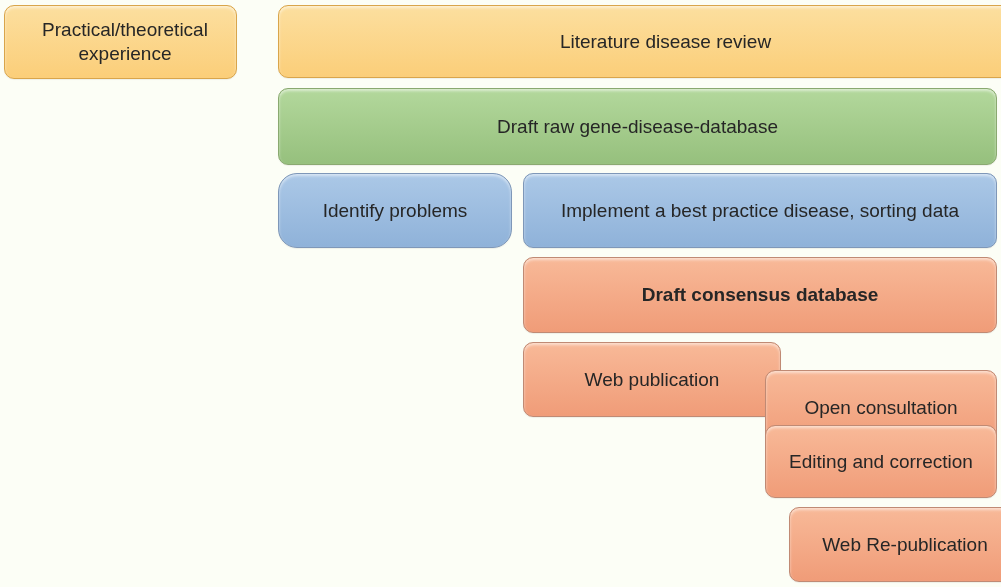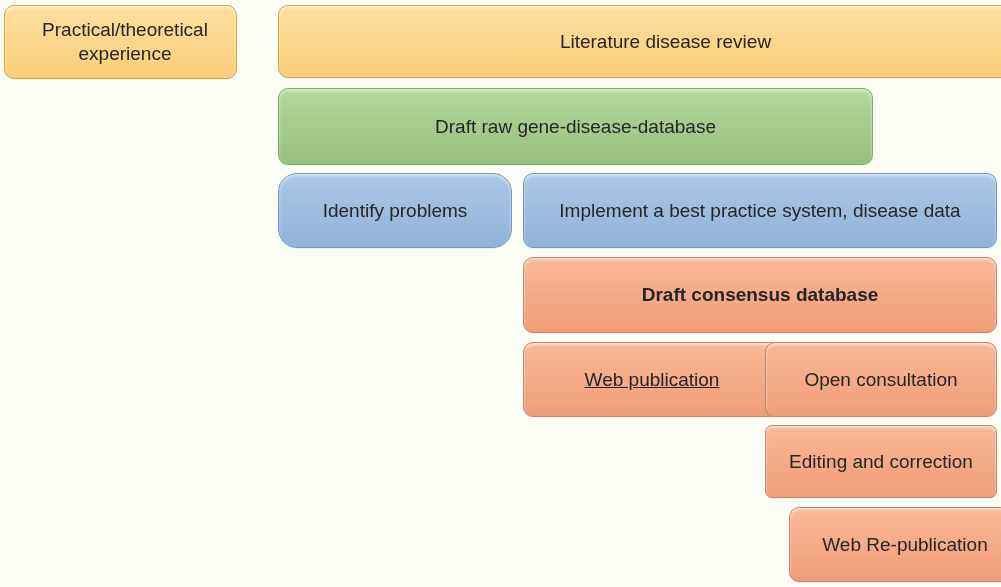--- a/index.html
+++ b/index.html
@@ -21,43 +21,43 @@
     text-align: center;
     font-size: 19px;
     line-height: 1.25;
     color: #262626;
     padding: 4px 12px;
     box-shadow: inset 0 2px 3px rgba(255,255,255,0.55), 0 1px 1px rgba(0,0,0,0.06);
   }
   
   #b-practical    { left: 4px;   top: 5px;   width: 233px; height: 74px; padding-left: 21px; }
   #b-literature   { left: 278px; top: 5px;   width: 775px; height: 73px; }
-  #b-draftraw     { left: 278px; top: 88px;  width: 595px; height: 77px; }
+  #b-draftraw     { left: 278px; top: 88px;  width: 719px; height: 77px; }
   #b-identify     { left: 278px; top: 173px; width: 234px; height: 75px; border-radius: 19px; }
   #b-implement    { left: 523px; top: 173px; width: 474px; height: 75px; }
   #b-consensus    { left: 523px; top: 257px; width: 474px; height: 76px; }
-  #b-webpub       { left: 523px; top: 342px; width: 258px; height: 75px; text-decoration: underline; }
+  #b-webpub       { left: 523px; top: 342px; width: 258px; height: 75px; }
   #b-openconsult  { left: 765px; top: 342px; width: 232px; height: 75px; }
   #b-editing      { left: 765px; top: 425px; width: 232px; height: 73px; }
   #b-webrepub     { left: 765px; top: 507px; width: 232px; height: 75px; }
 </style>
 </head>
 <body style="background: rgb(252, 254, 246);">
 
 <div id="b-practical" class="box" style="background: linear-gradient(rgb(252, 223, 159), rgb(251, 206, 121)); border-color: rgb(217, 165, 75); color: rgb(38, 38, 38);">Practical/theoretical experience</div>
 
 <div id="b-literature" class="box" style="background: linear-gradient(rgb(252, 223, 159), rgb(251, 206, 121)); border-color: rgb(217, 165, 75); color: rgb(38, 38, 38);">Literature disease review</div>
 
 <div id="b-draftraw" class="box" style="background: linear-gradient(rgb(179, 216, 156), rgb(150, 192, 125)); border-color: rgb(138, 169, 112); color: rgb(38, 38, 38);">Draft raw gene-disease-database</div>
 
 <div id="b-identify" class="box" style="background: linear-gradient(rgb(171, 200, 231), rgb(143, 178, 217)); border-color: rgb(126, 151, 184); color: rgb(38, 38, 38);">Identify problems</div>
 
-<div id="b-implement" class="box" style="background: linear-gradient(rgb(171, 200, 231), rgb(143, 178, 217)); border-color: rgb(126, 151, 184); color: rgb(38, 38, 38);">Implement a best practice system, disease data</div>
+<div id="b-implement" class="box" style="background: linear-gradient(rgb(171, 200, 231), rgb(143, 178, 217)); border-color: rgb(126, 151, 184); color: rgb(38, 38, 38);">Implement a best practice disease, sorting data</div>
 
 <div id="b-consensus" class="box" style="background: linear-gradient(rgb(248, 185, 152), rgb(240, 156, 120)); border-color: rgb(192, 138, 116); color: rgb(38, 38, 38); font-weight: bold;">Draft consensus database</div>
 
 <div id="b-webpub" class="box" style="background: linear-gradient(rgb(248, 185, 152), rgb(240, 156, 120)); border-color: rgb(192, 138, 116); color: rgb(38, 38, 38);">Web publication</div>
 
-<div id="b-openconsult" class="box" style="background: linear-gradient(rgb(248, 185, 152), rgb(240, 156, 120)); border-color: rgb(192, 138, 116); color: rgb(38, 38, 38);">Open consultation</div>
+<div id="b-openconsult" class="box" style="background: linear-gradient(rgb(248, 185, 152), rgb(240, 156, 120)); border-color: rgb(192, 138, 116); color: rgb(38, 38, 38); margin-top: 28px;">Open consultation</div>
 
-<div id="b-editing" class="box" style="background: linear-gradient(rgb(248, 185, 152), rgb(240, 156, 120)); border-color: rgb(192, 138, 116); color: rgb(38, 38, 38); border-radius: 7px;">Editing and correction</div>
+<div id="b-editing" class="box" style="background: linear-gradient(rgb(248, 185, 152), rgb(240, 156, 120)); border-color: rgb(192, 138, 116); color: rgb(38, 38, 38);">Editing and correction</div>
 
 <div id="b-webrepub" class="box" style="background: linear-gradient(rgb(248, 185, 152), rgb(240, 156, 120)); border-color: rgb(192, 138, 116); color: rgb(38, 38, 38); margin-left: 24px;">Web Re-publication</div>
 
 </body></html>

